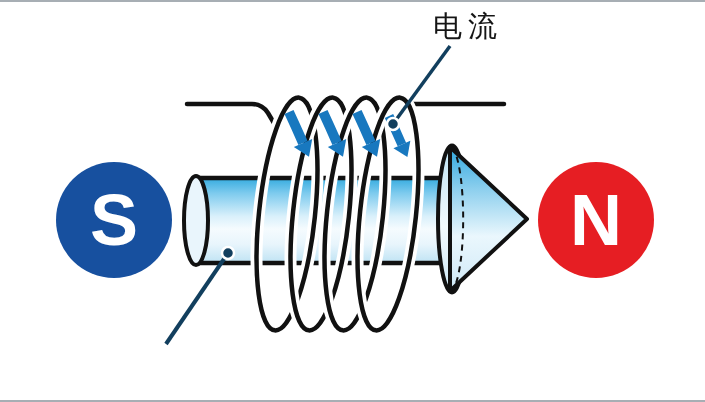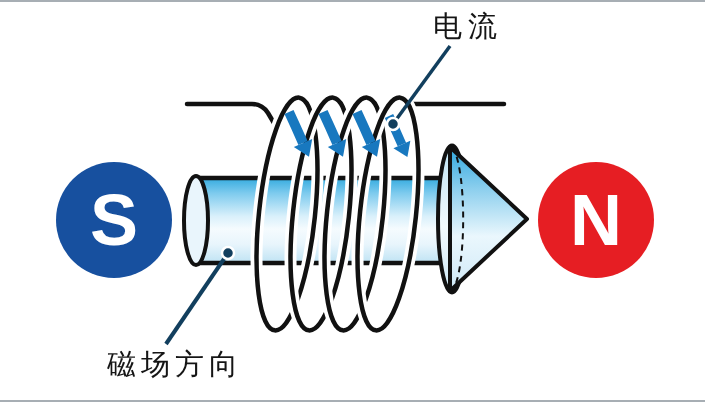--- a/index.html
+++ b/index.html
@@ -112,16 +112,15 @@
   </svg>
 
   <div class="pole pole-s">
     <span>S</span>
   </div>
   <div class="pole pole-n">
     <span>N</span>
   </div>
 
   <div class="label label-current">电流</div>
-  <div class="label label-field">磁场方向</div>
 
   <div class="border-line border-bottom"></div>
 </div>
 
 </body></html>

